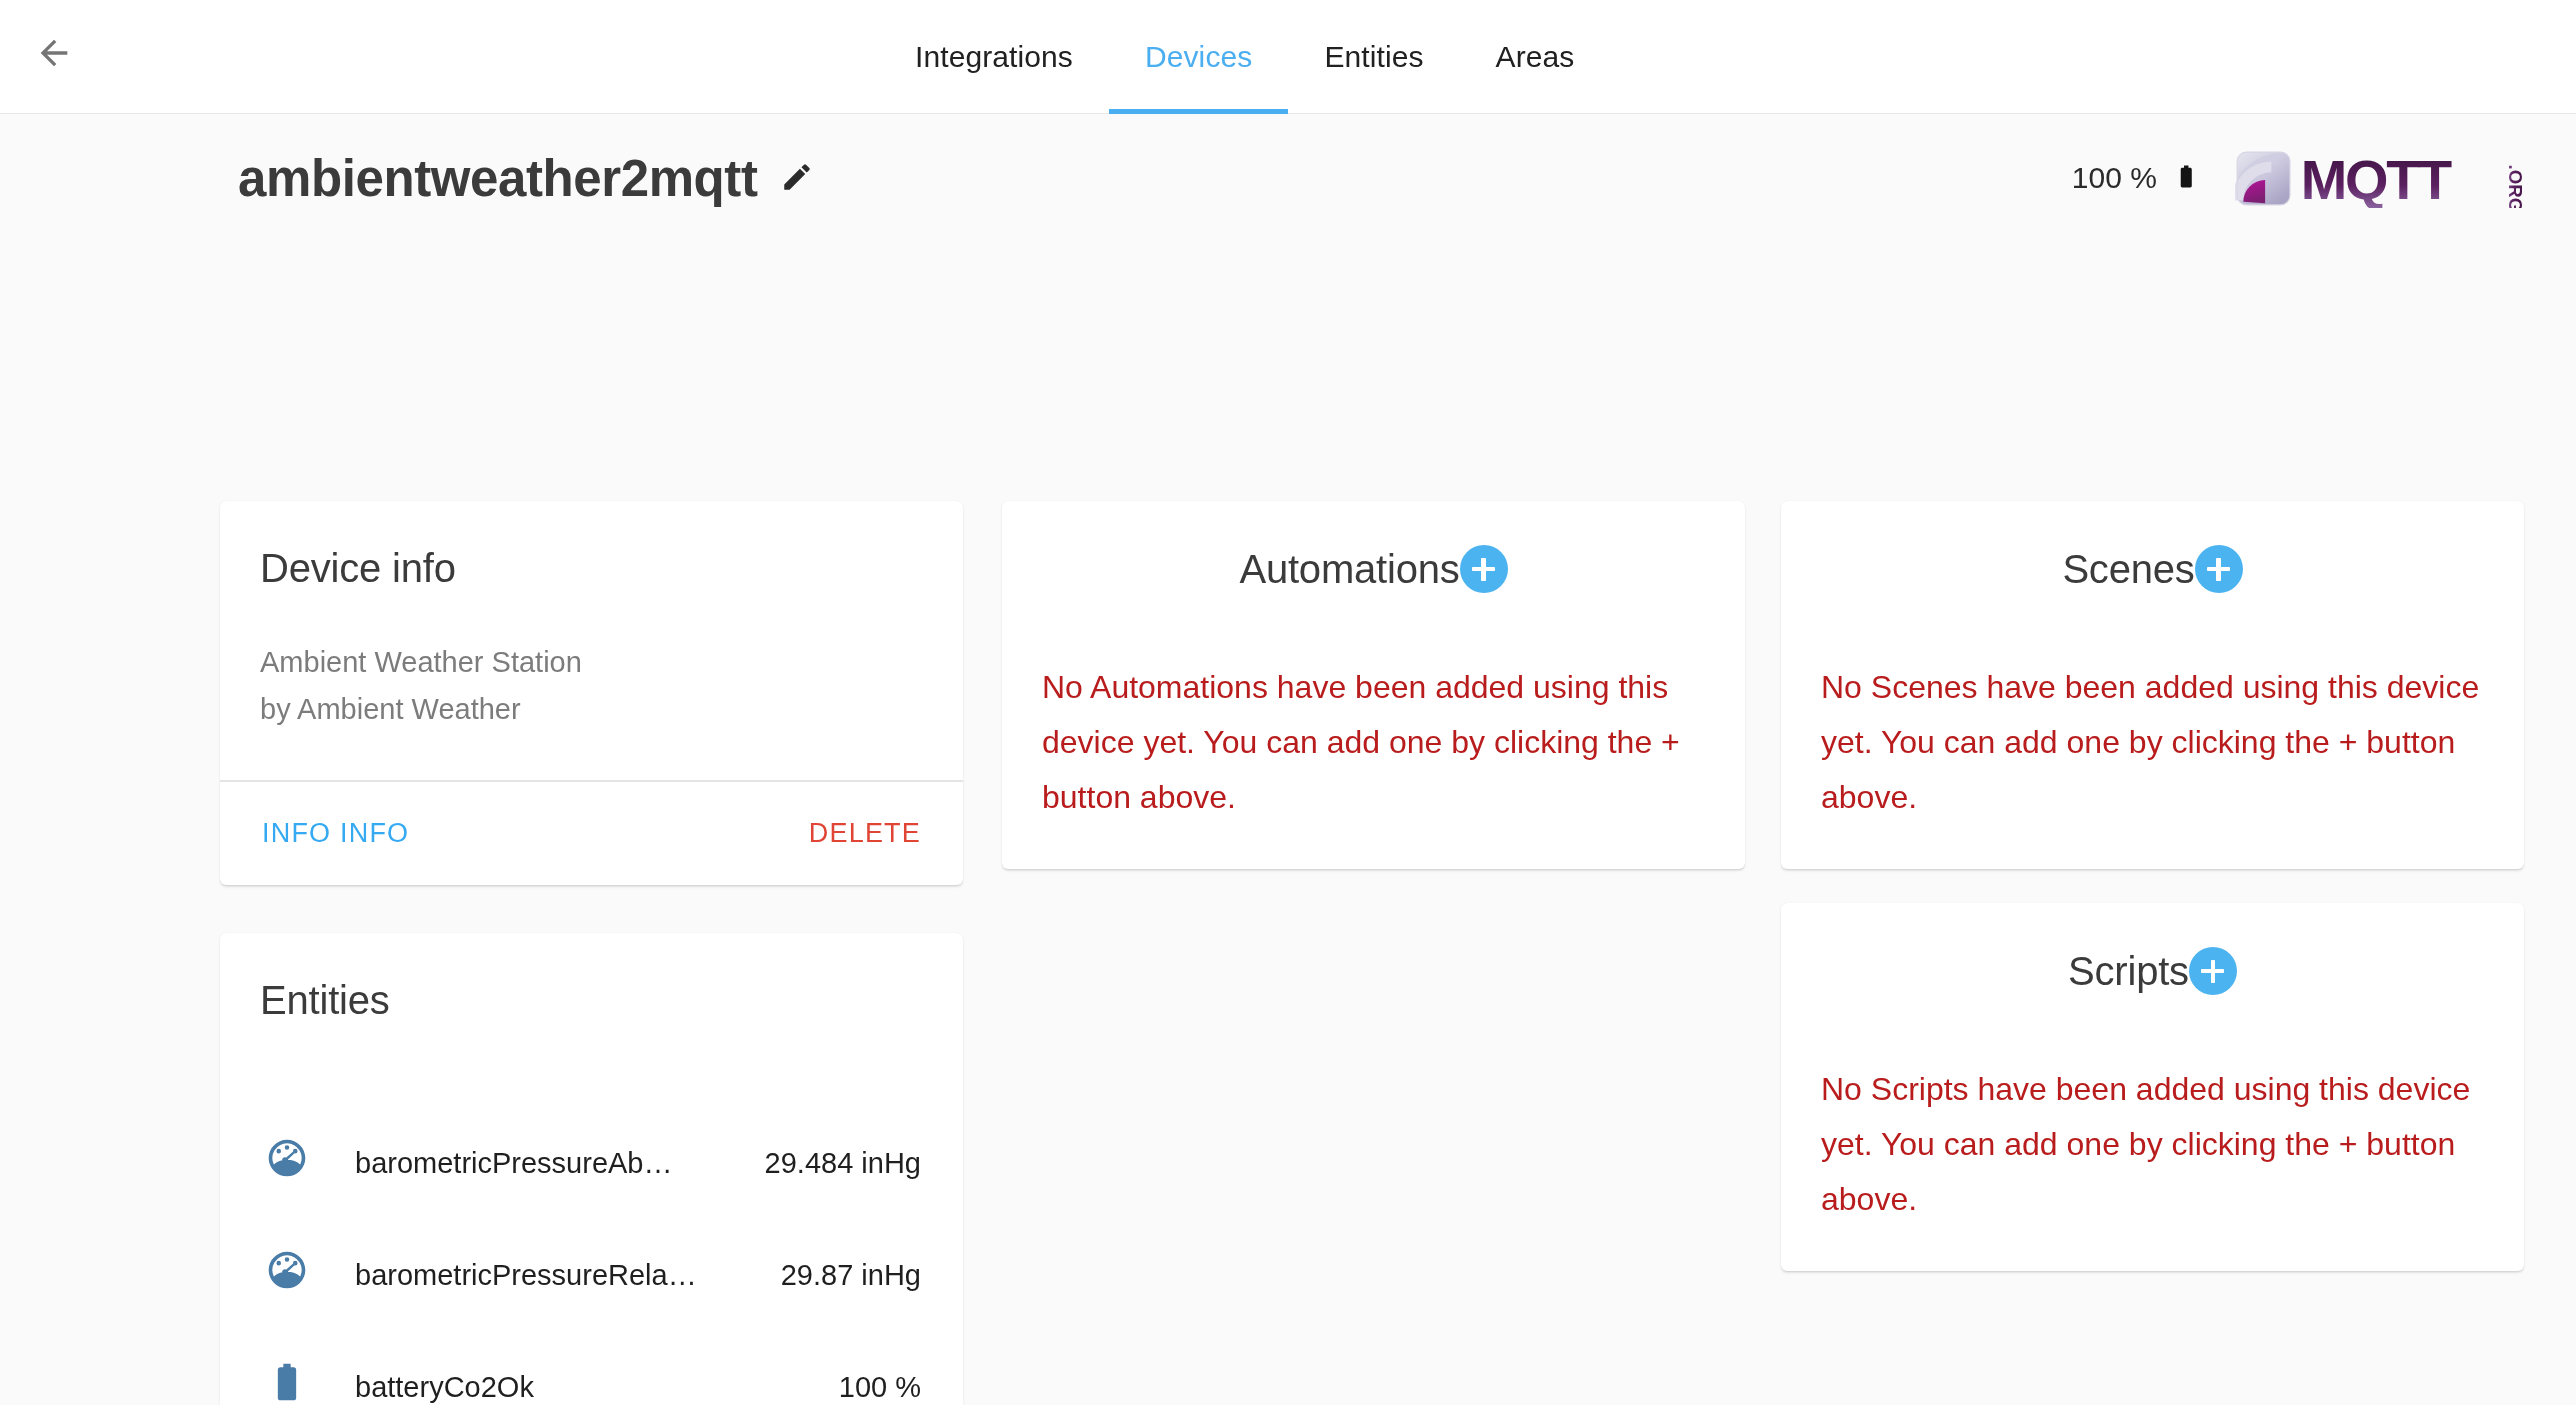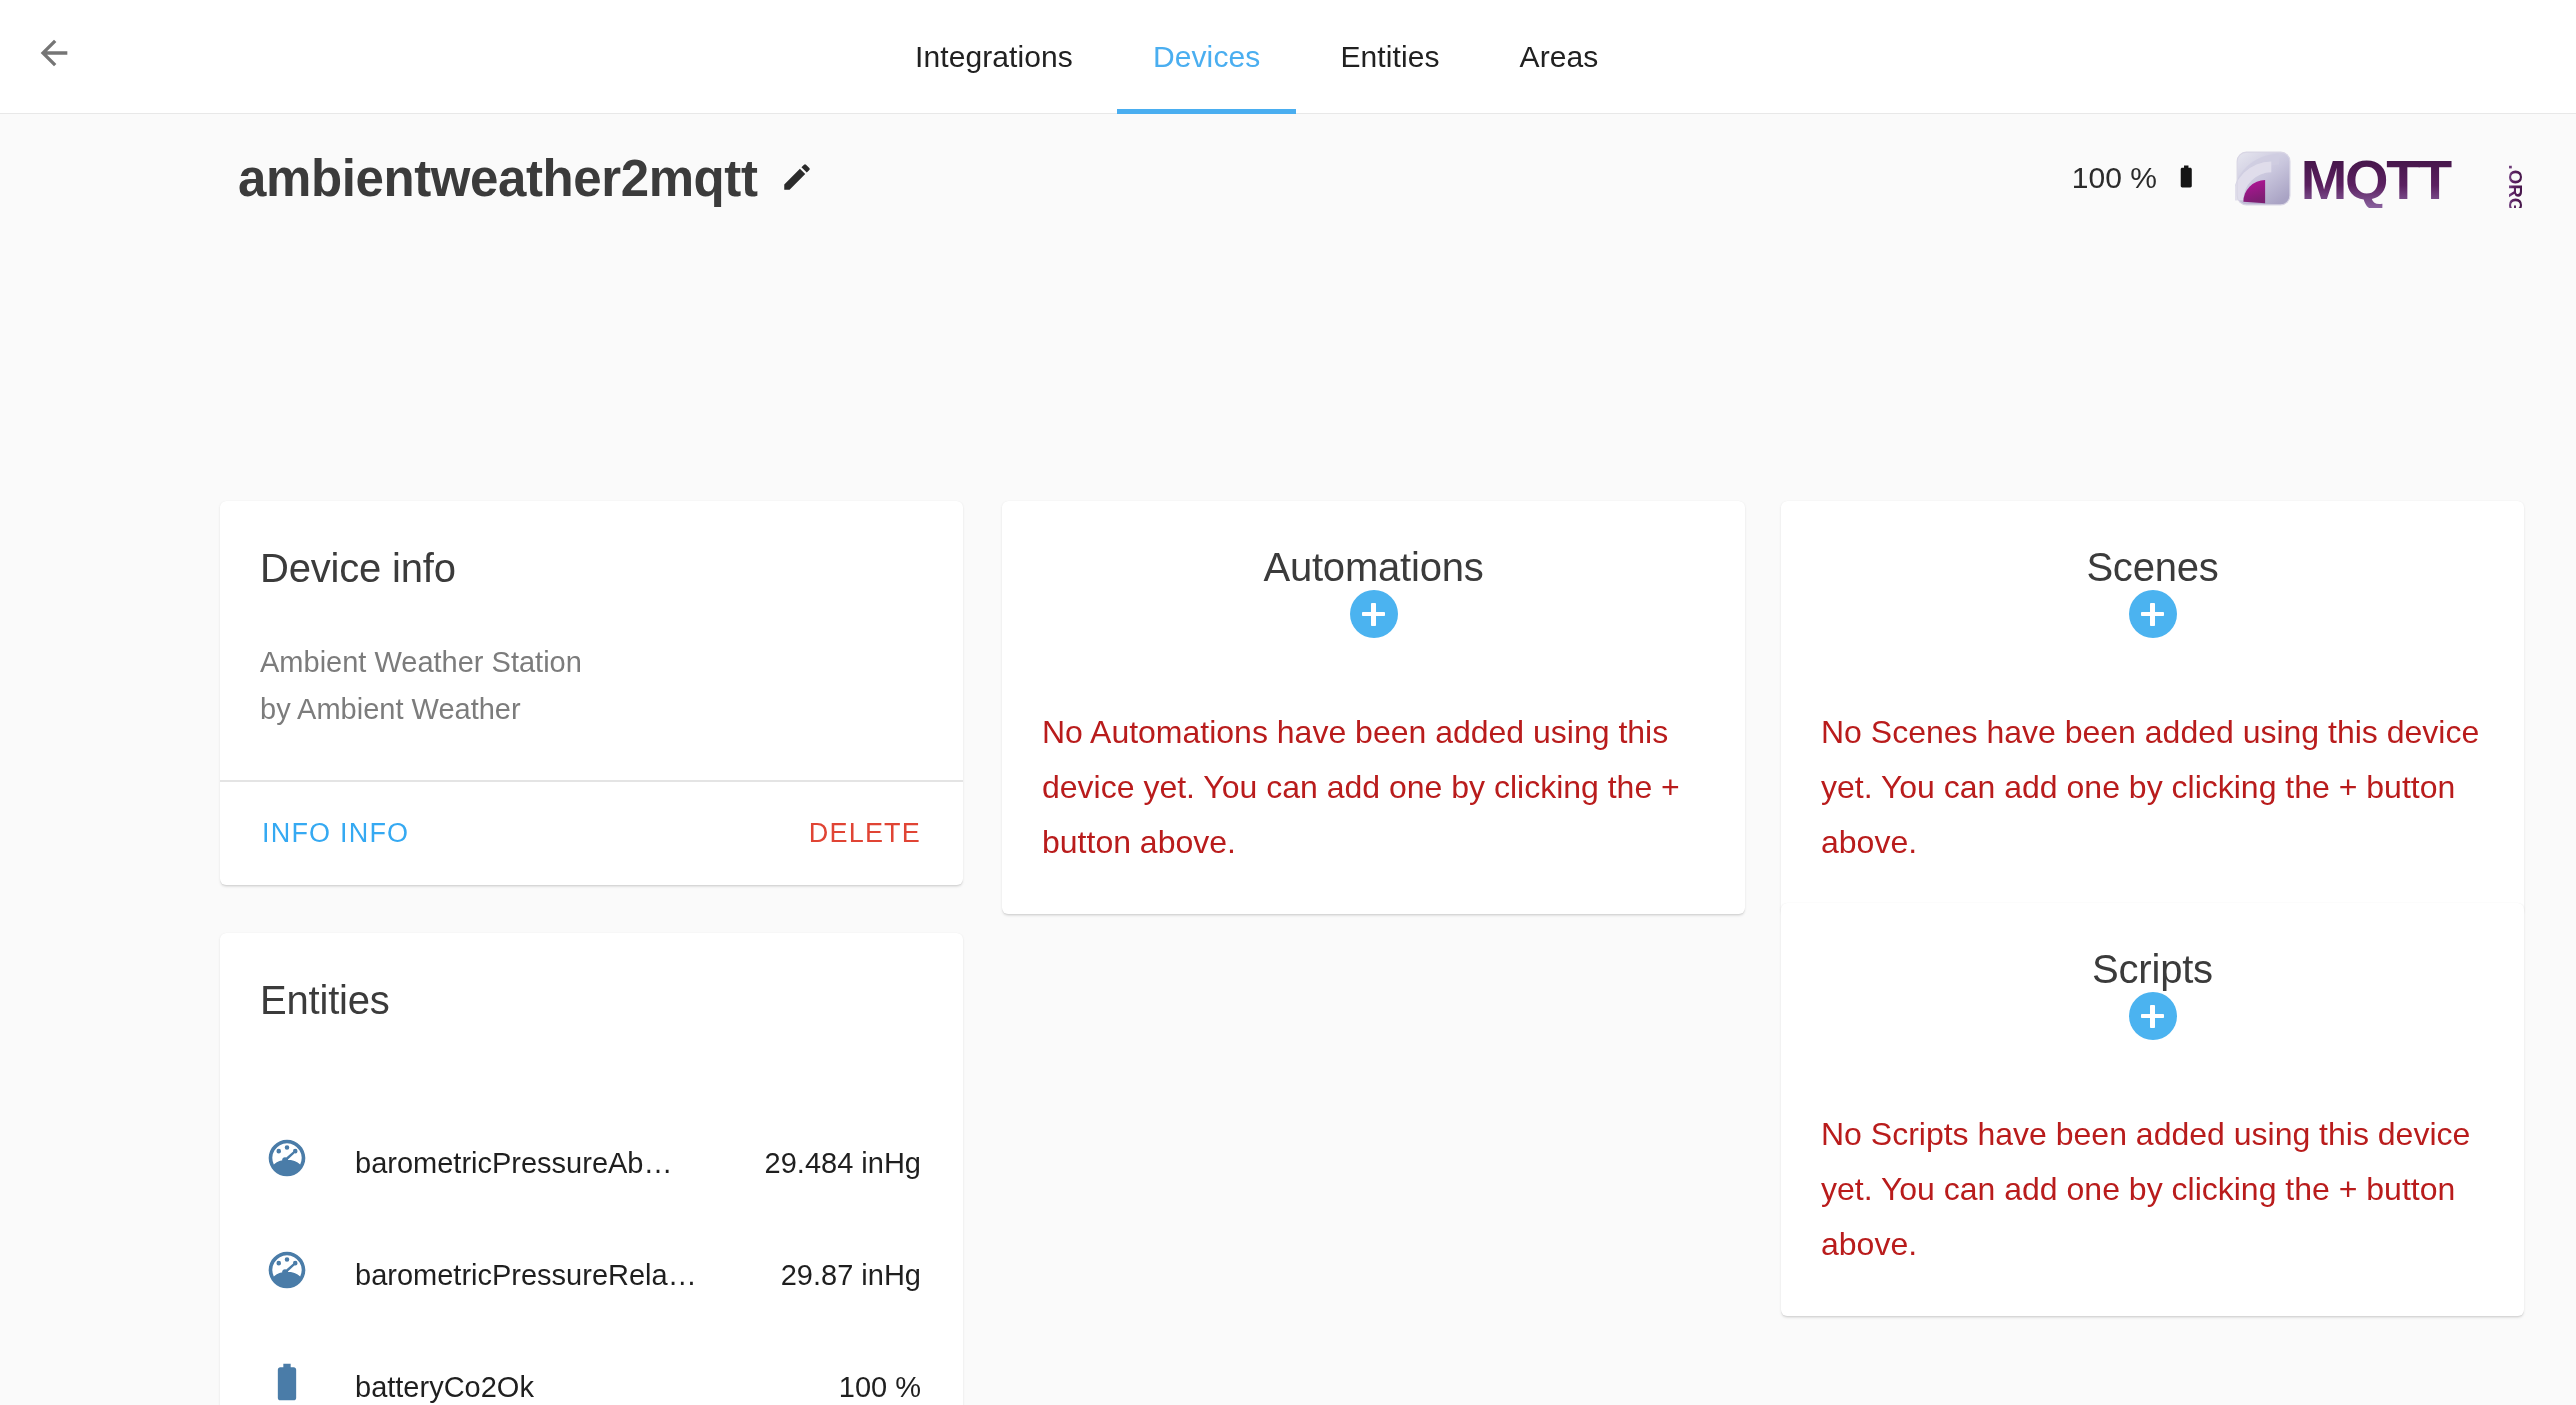--- a/index.html
+++ b/index.html
@@ -37,21 +37,20 @@
   }
   .back-btn svg { display: block; }
 
   .tabs {
     position: absolute;
     left: 879px;
     top: 0;
     height: 105px;
     display: flex;
     align-items: flex-start;
-    gap: 8px;
   }
 
   .tab {
     position: relative;
     height: 114px;
     padding: 0 36px;
     display: flex;
     align-items: center;
     justify-content: center;
     font-size: 30px;
@@ -134,22 +133,21 @@
   .card-title {
     font-size: 40px;
     font-weight: 400;
     color: #3b3b3b;
     letter-spacing: -0.2px;
   }
 
   .card-head-row {
     display: flex;
     align-items: center;
-    justify-content: flex-start;
-    flex-direction: column;
+    justify-content: center;
   }
 
   .add-fab {
     width: 48px;
     height: 48px;
     border-radius: 50%;
     background: #4bb3f0;
     display: flex;
     align-items: center;
     justify-content: center;

